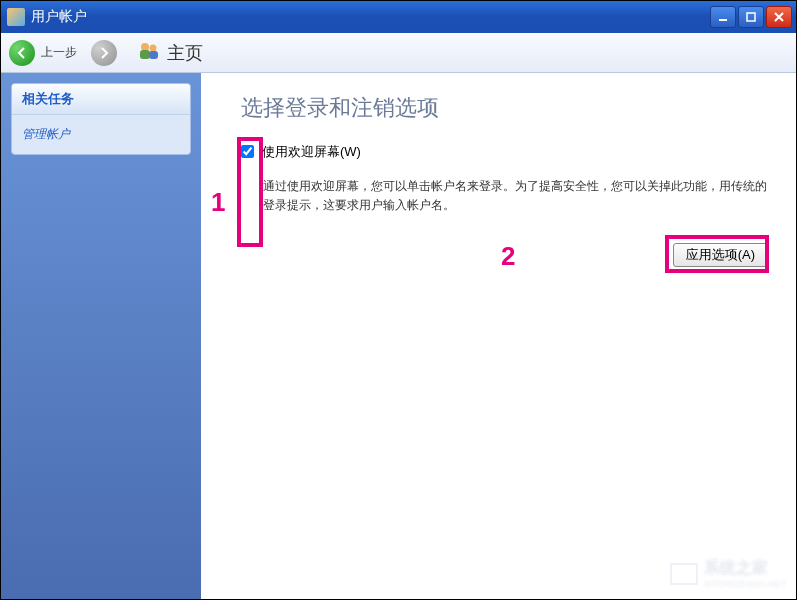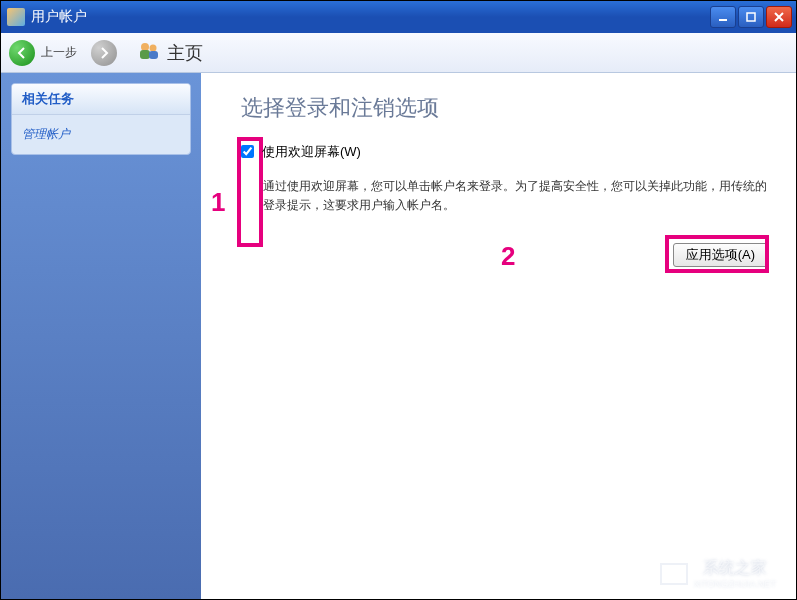--- a/index.html
+++ b/index.html
@@ -30,21 +30,21 @@
   .option-row { display:flex; align-items:flex-start; gap:8px;}
   .option input[type=checkbox]{ margin-top:2px;}
   .option-label { font-size:13px; color:#000;}
   .option-desc { font-size:12px; color:#333; margin-left:22px; margin-top:16px; line-height:1.6;}
   .btn-row { display:flex; justify-content:flex-end; gap:14px; margin-top:28px; position:relative;}
   .btn { min-width:80px; height:24px; padding:0 12px; background:linear-gradient(to bottom,#fdfdfd,#e6e6e6); border:1px solid #888; border-radius:3px; font-size:13px; cursor:pointer; display:flex; align-items:center; justify-content:center;}
   
   .anno-box1 { position:absolute; left:-4px; top:-6px; width:26px; height:110px; border:4px solid #e6007e; pointer-events:none;}
   .anno-num { position:absolute; font-size:26px; font-weight:bold; color:#e6007e; pointer-events:none;}
   .anno-box2 { position:absolute; border:4px solid #e6007e; pointer-events:none;}
-  .watermark { position:absolute; right:20px; bottom:10px; color:rgba(255,255,255,0.5); text-shadow:0 0 3px rgba(120,140,180,0.4); font-size:16px; pointer-events:none; display:flex; align-items:center; gap:6px;text-align:center;}
+  .watermark { position:absolute; right:10px; bottom:10px; color:rgba(255,255,255,0.5); text-shadow:0 0 3px rgba(120,140,180,0.4); font-size:16px; pointer-events:none; display:flex; align-items:center; gap:6px;}
   .watermark .wm-logo { width:28px;height:22px;border:2px solid rgba(200,210,230,0.6);opacity:.5;}
 </style>
 </head>
 <body>
 
 <div class="window">
 
   <div class="titlebar">
     <div class="app-icon"></div>
     <div class="title-text">用户帐户</div>

